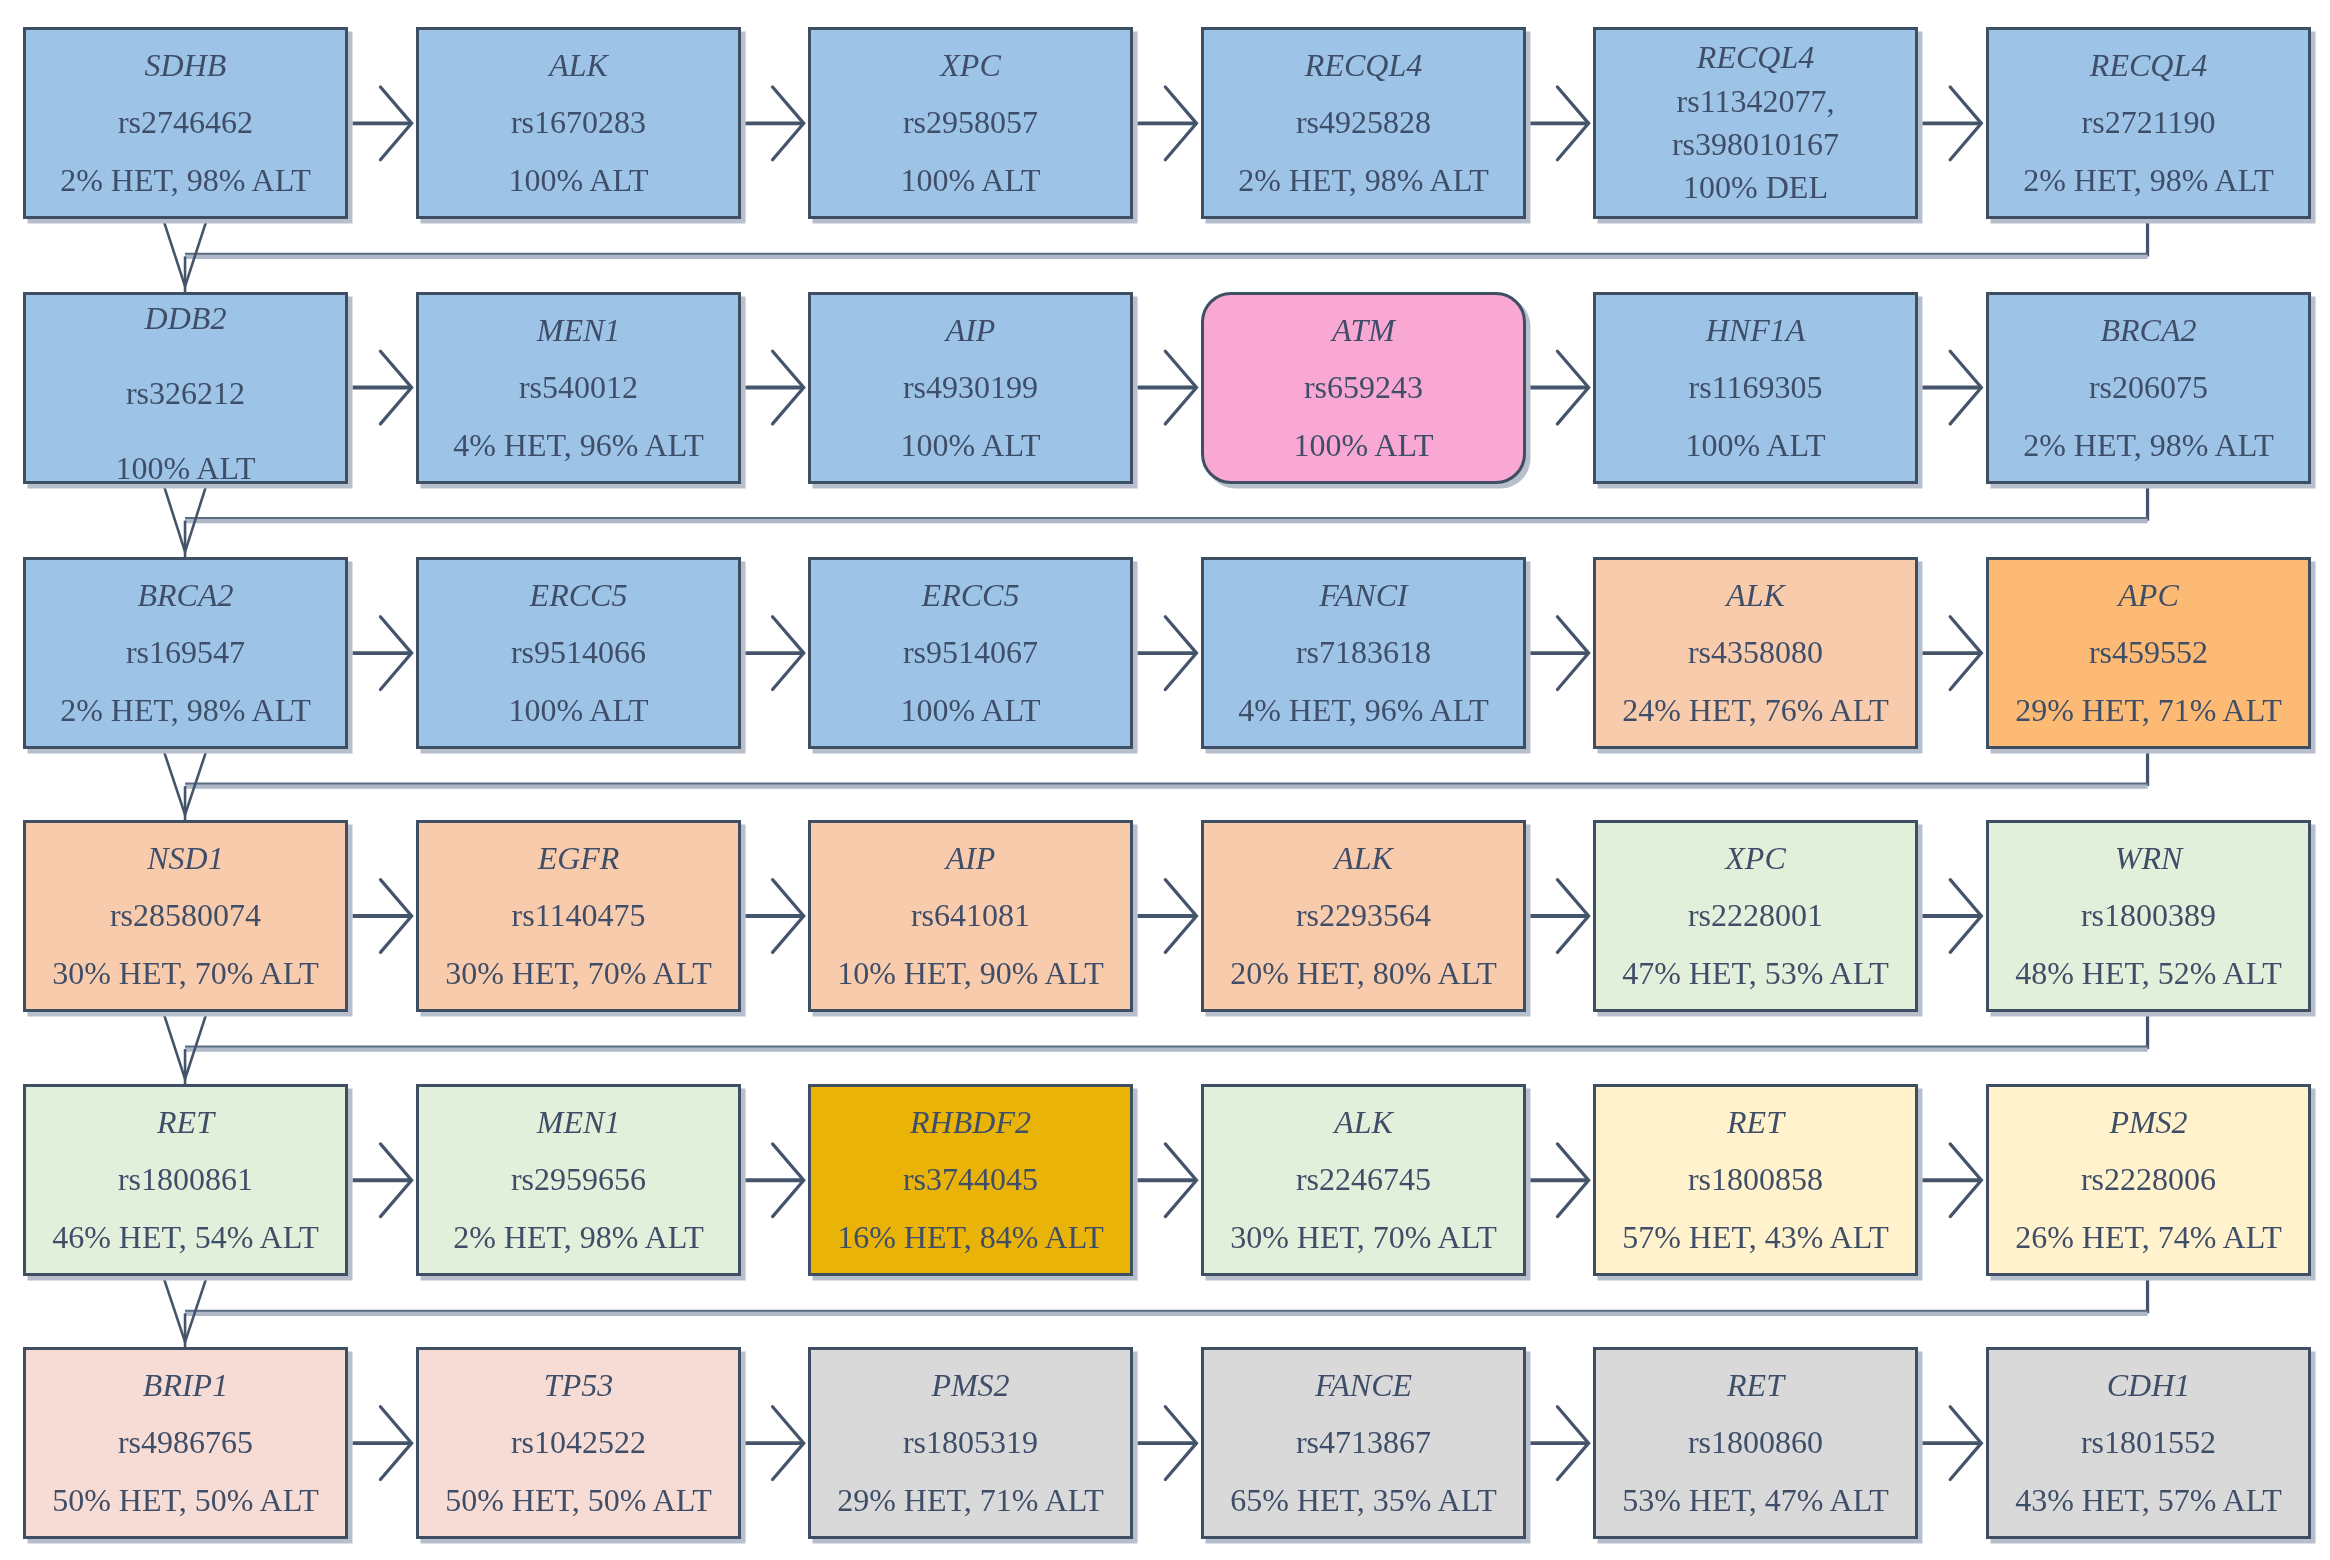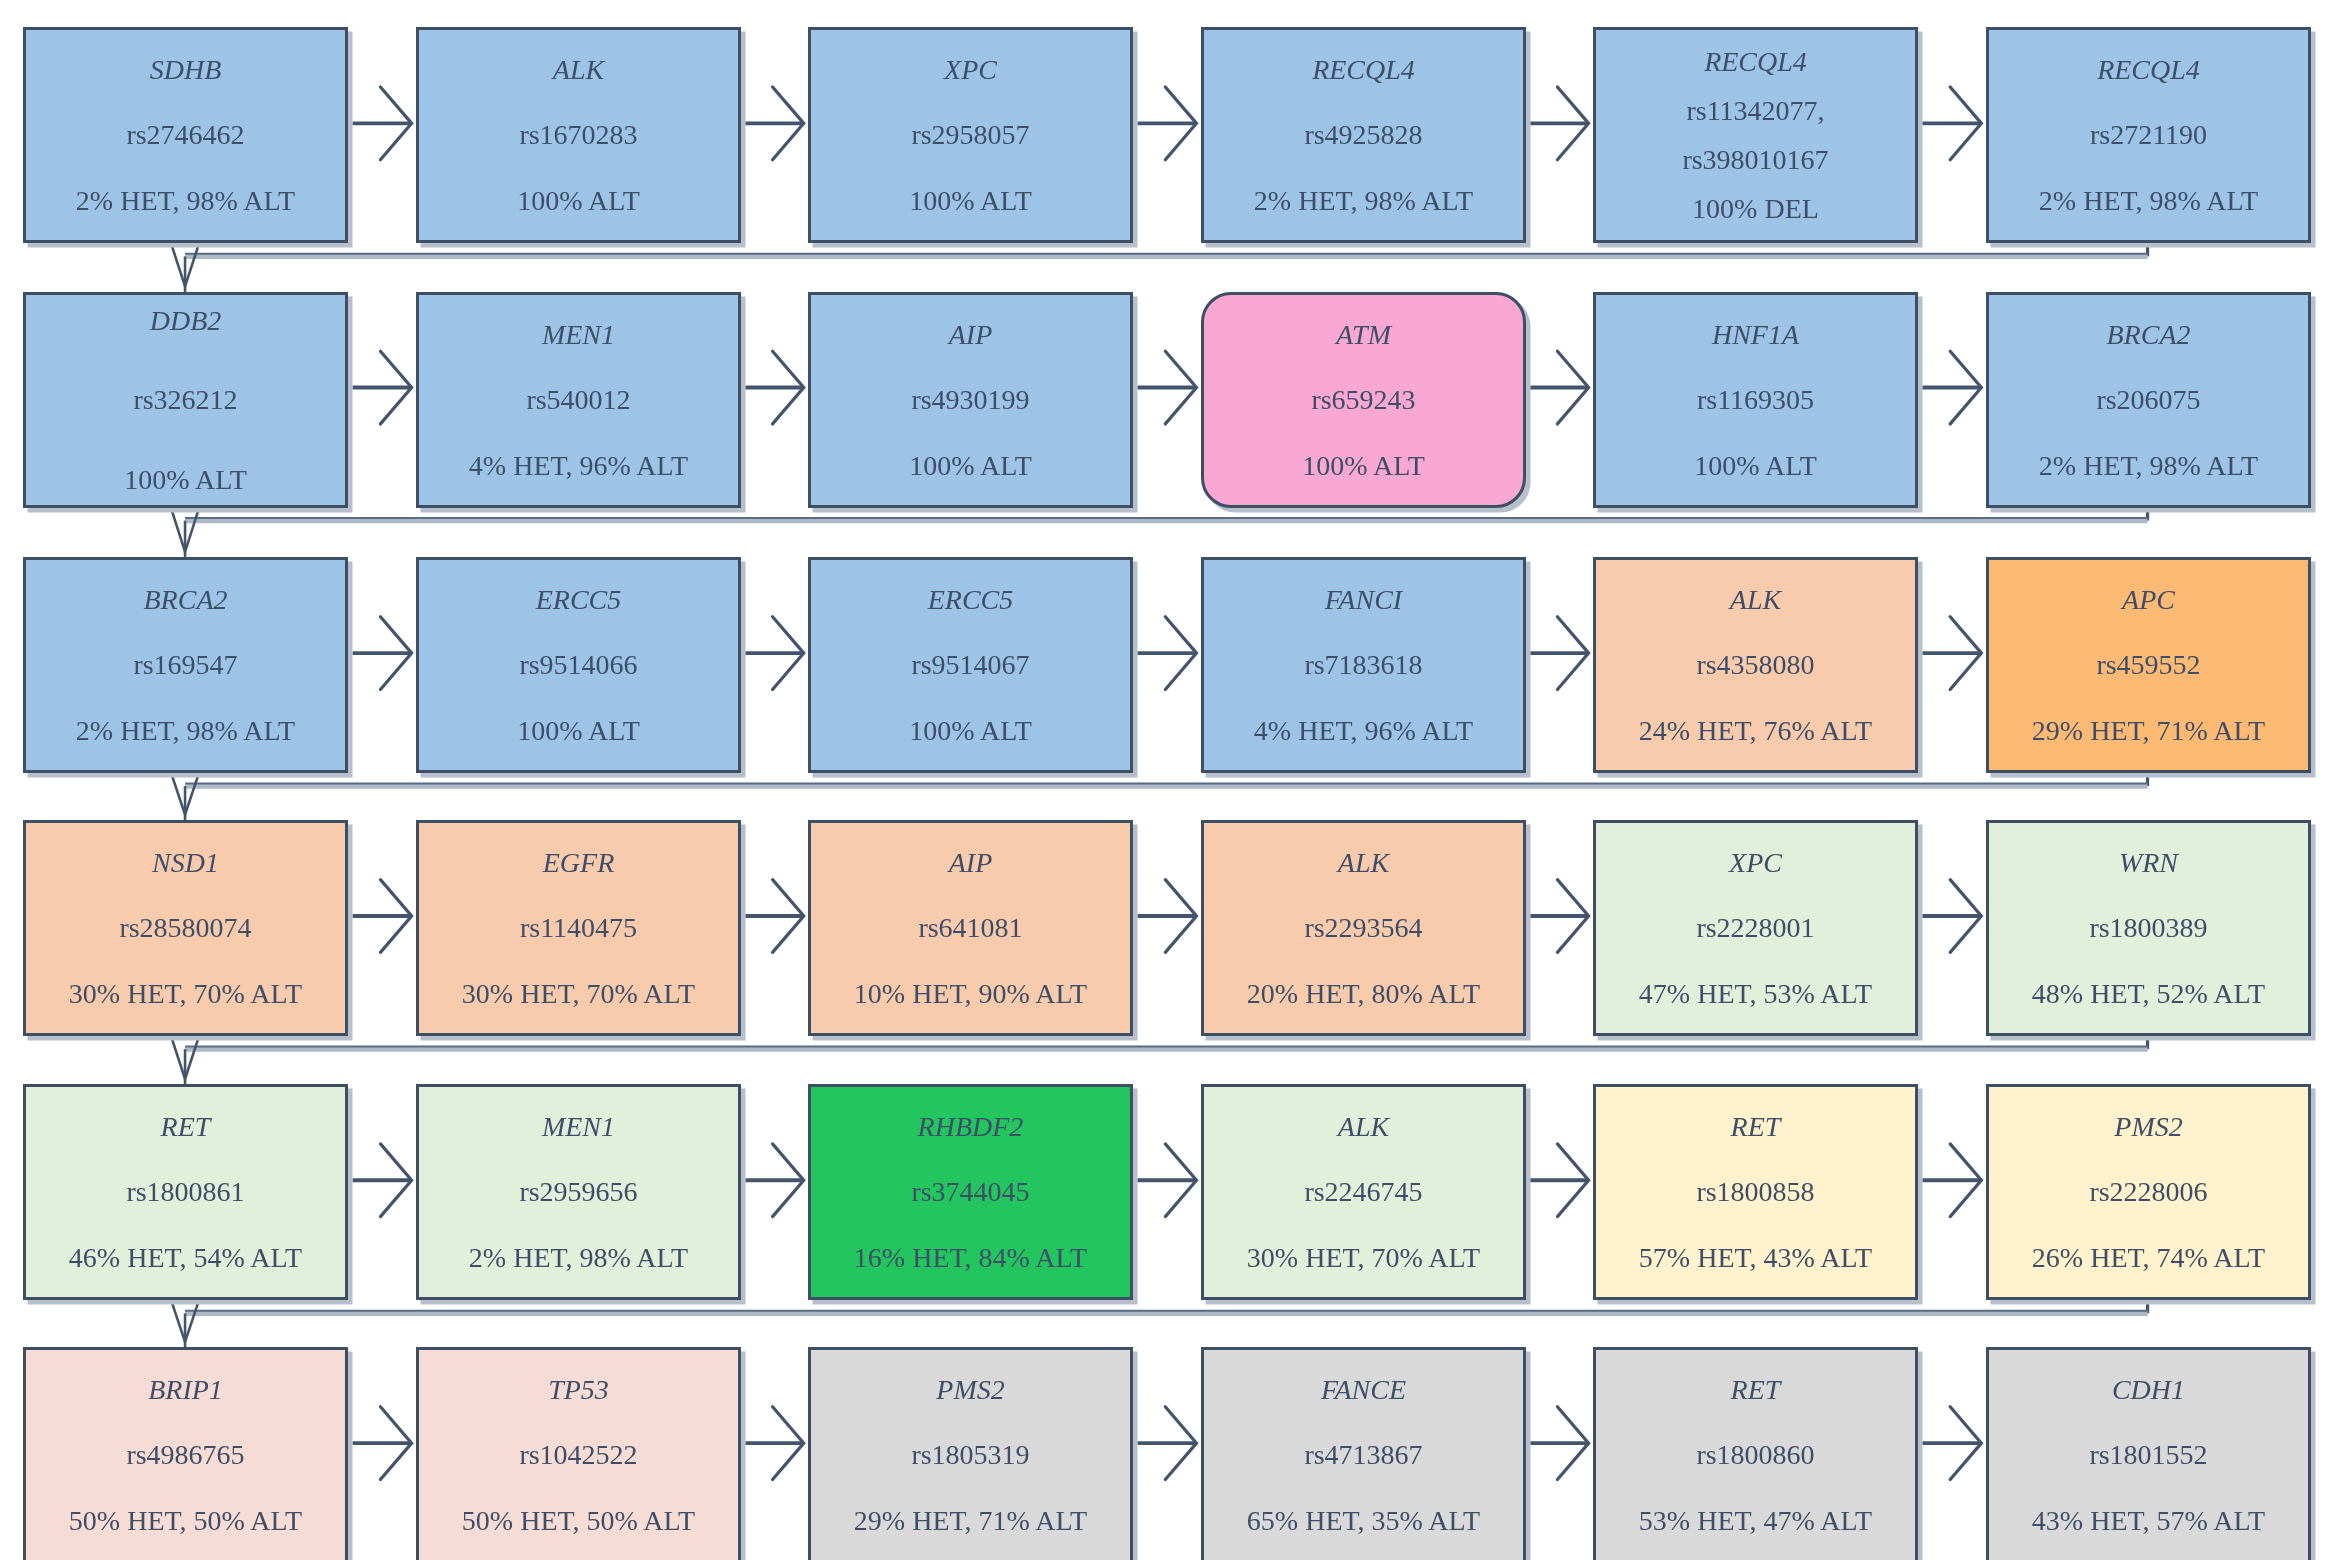--- a/index.html
+++ b/index.html
@@ -1,31 +1,31 @@
 <!DOCTYPE html>
 <html style="font-size:10.4px"><head>
 <meta charset="utf-8">
 <style>
   html, body { margin: 0; padding: 0; background: #ffffff; }
   body { width: 2330px; height: 1560px; font-family: "Liberation Serif", serif; }
   #stage { position: relative; width: 2330px; height: 1560px; overflow: hidden; }
   #connectors { position: absolute; left: 0; top: 0; z-index: 1; }
   .vbox {
     position: absolute;
-    width: 325px; height: 216px;
+    width: 325px; height: 192px;
     box-sizing: border-box;
     border: 3.2px solid #3E4E63;
     box-shadow: 4.5px 4.5px 0 #B6BFCB;
     display: flex; flex-direction: column;
     justify-content: space-around; align-items: center;
     text-align: center;
     padding: 6.5px 2.6px;
     z-index: 2;
     color: #3F4E68;
-    font-size: 28px;
+    font-size: 32px;
     line-height: 1.04;
   }
   .gene { font-style: italic; }
   .rs, .freq { font-style: normal; }
 </style>
 </head>
 <body>
 
 <div id="stage">
   <svg id="connectors" width="2330" height="1560" viewBox="0 0 3589 2403">
@@ -309,21 +309,21 @@
     <div class="vbox" style="left: 23px; top: 1084px; background: rgb(226, 239, 218);">
       <div class="gene">RET</div>
       <div class="rs">rs1800861</div>
       <div class="freq">46% HET, 54% ALT</div>
     </div>
     <div class="vbox" style="left: 416px; top: 1084px; background: rgb(226, 239, 218);">
       <div class="gene">MEN1</div>
       <div class="rs">rs2959656</div>
       <div class="freq">2% HET, 98% ALT</div>
     </div>
-    <div class="vbox" style="left: 808px; top: 1084px; background: #22c55e;">
+    <div class="vbox" style="left: 808px; top: 1084px; background: #eab308;">
       <div class="gene">RHBDF2</div>
       <div class="rs">rs3744045</div>
       <div class="freq">16% HET, 84% ALT</div>
     </div>
     <div class="vbox" style="left: 1201px; top: 1084px; background: rgb(226, 239, 218);">
       <div class="gene">ALK</div>
       <div class="rs">rs2246745</div>
       <div class="freq">30% HET, 70% ALT</div>
     </div>
     <div class="vbox" style="left: 1593px; top: 1084px; background: rgb(255, 242, 204);">

